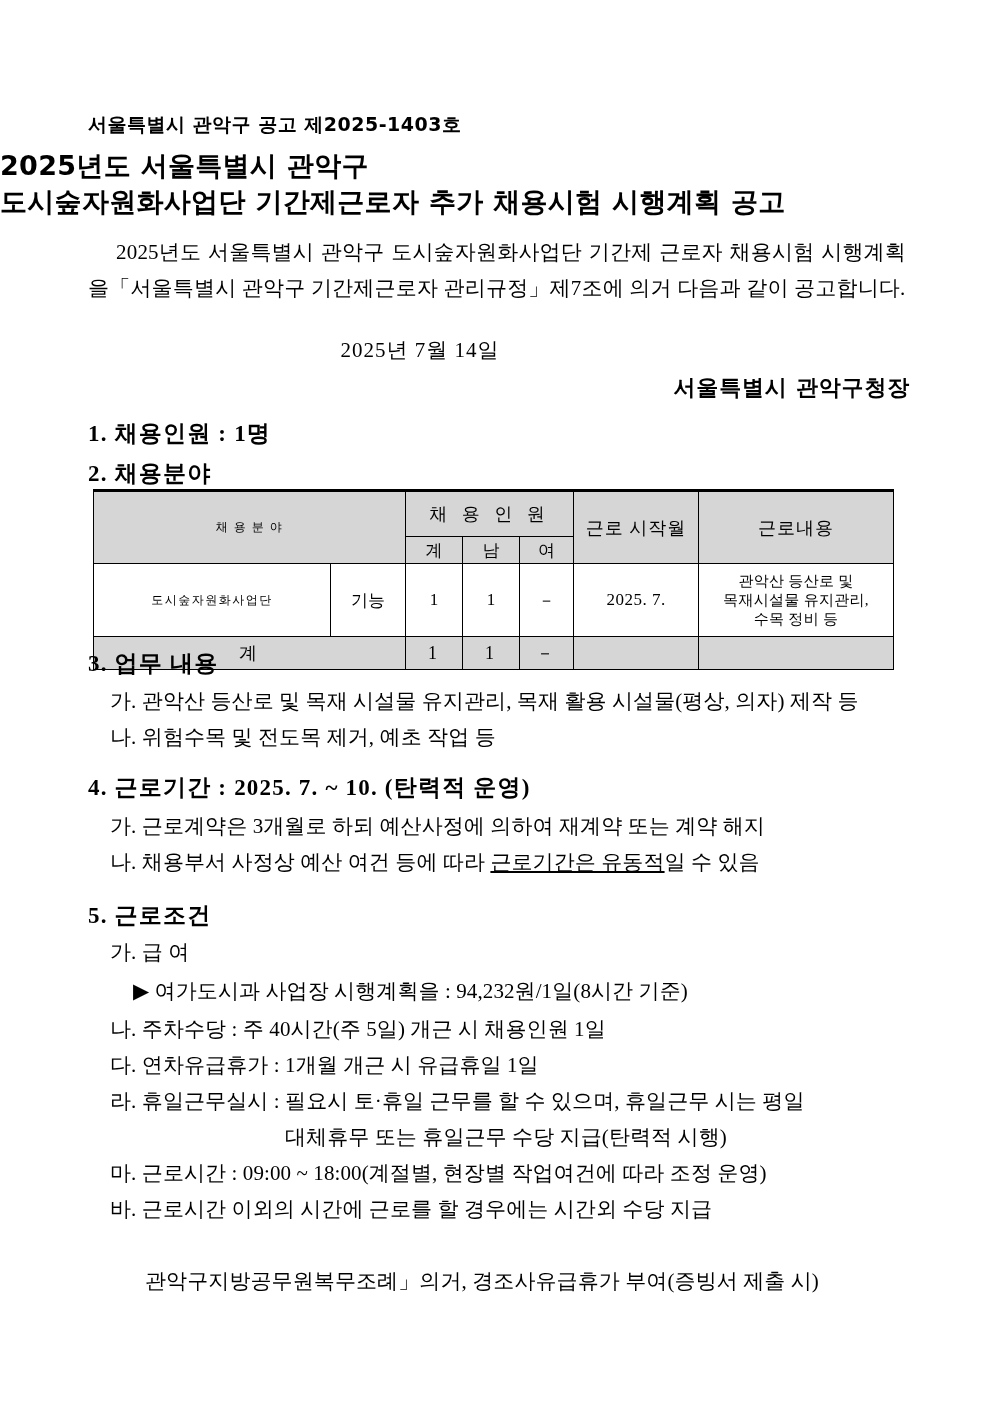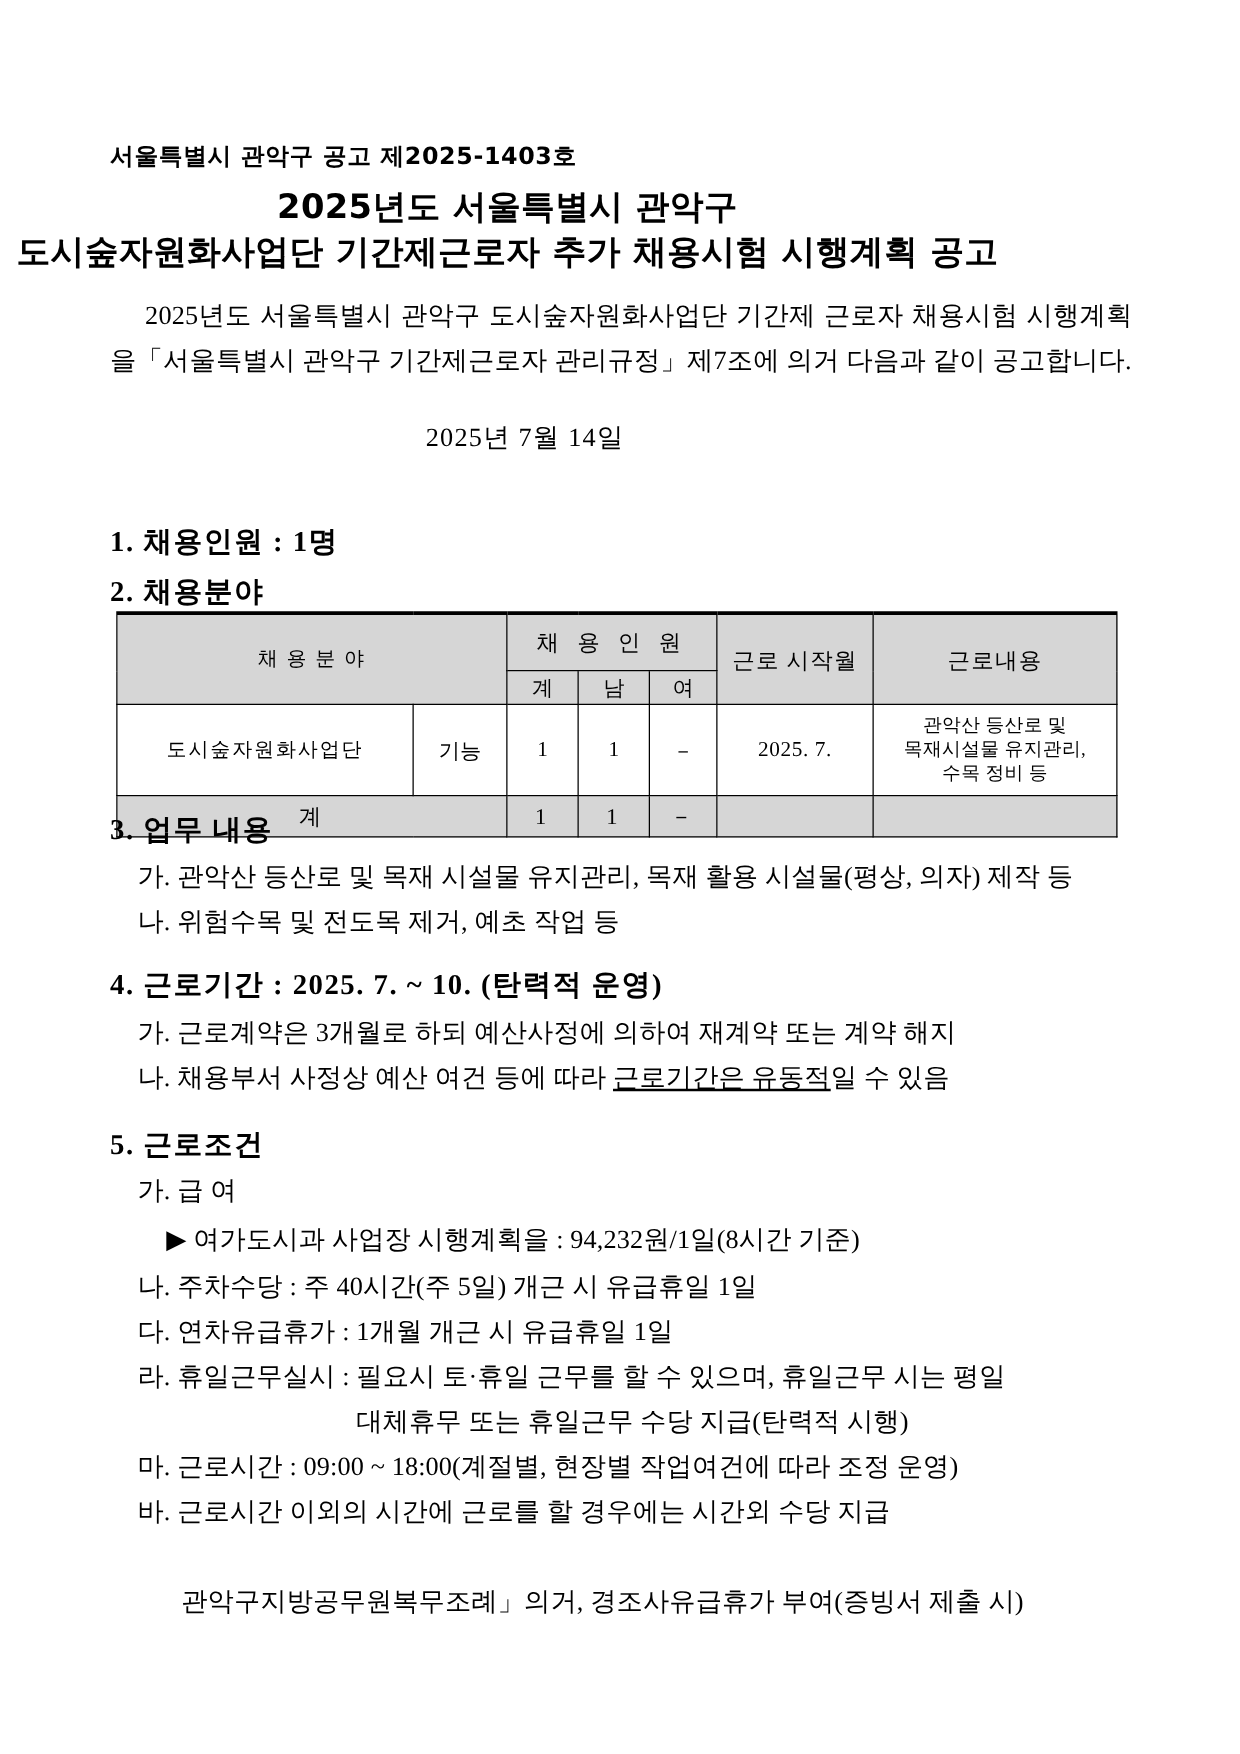--- a/index.html
+++ b/index.html
@@ -32,21 +32,21 @@
     font-weight: bold;
     font-size: 19px;
     letter-spacing: 0.5px;
     white-space: nowrap;
   }
   .title-block {
     position: absolute;
     left: 0;
     top: 148px;
     width: 812px;
-    text-align: center;
+    text-align: left;
   }
   .title-line {
     font-family: "DejaVu Sans", "Liberation Sans", sans-serif;
     font-weight: bold;
     font-size: 27px;
     line-height: 36px;
     letter-spacing: 0.3px;
     white-space: nowrap;
   }
 
@@ -130,21 +130,21 @@
   .hdr-sub {
     height: 26px;
     font-size: 17px;
   }
   .hdr-plain {
     font-size: 18px;
     letter-spacing: 1px;
   }
   .body-row td { height: 72px; }
   .sum-row td { height: 32px; font-size: 18px; letter-spacing: 3px; }
-  .field-name { letter-spacing: 1.5px; font-size: 16px; margin-top: 11px; }
+  .field-name { letter-spacing: 1.5px; font-size: 12px; margin-top: 11px; }
   .duty-cell {
     font-size: 15px;
     line-height: 19px;
     letter-spacing: 0.3px;
     padding: 0 3px;
   }
   .start-month { font-size: 17px; letter-spacing: 0.5px; }
 
   
   .item {
@@ -182,20 +182,21 @@
 
   <div class="title-block">
     <div class="title-line">2025년도 서울특별시 관악구</div>
     <div class="title-line">도시숲자원화사업단 기간제근로자 추가 채용시험 시행계획 공고</div>
   </div>
 
   <div class="intro">2025년도 서울특별시 관악구 도시숲자원화사업단 기간제 근로자 채용시험 시행계획을「서울특별시 관악구 기간제근로자 관리규정」제7조에 의거 다음과 같이 공고합니다.</div>
 
   <div class="date-line">2025년  7월  14일</div>
 
+  <div class="signature">서울특별시 관악구청장</div>
 
   <div class="section-heading h-1">1. 채용인원 : 1명</div>
 
   <div class="section-heading h-2">2. 채용분야</div>
 
   <table class="recruit-table">
     <colgroup>
       <col style="width:237px">
       <col style="width:75px">
       <col style="width:57px">
@@ -244,21 +245,21 @@
   <div class="item i3a">가. 관악산 등산로 및 목재 시설물 유지관리, 목재 활용 시설물(평상, 의자) 제작 등</div>
   <div class="item i3b">나. 위험수목 및 전도목 제거, 예초 작업 등</div>
 
   <div class="section-heading h-4">4. 근로기간 : 2025. 7. ~ 10. (탄력적 운영)</div>
   <div class="item i4a">가. 근로계약은 3개월로 하되 예산사정에 의하여 재계약 또는 계약 해지</div>
   <div class="item i4b"><span>나. 채용부서 사정상 예산 여건 등에 따라 </span><span class="ul">근로기간은 유동적</span><span>일 수 있음</span></div>
 
   <div class="section-heading h-5">5. 근로조건</div>
   <div class="item i5a">가. 급    여</div>
   <div class="item i5a-sub">▶ 여가도시과 사업장 시행계획을 : 94,232원/1일(8시간 기준)</div>
-  <div class="item i5b">나. 주차수당 : 주 40시간(주 5일) 개근 시 유급휴일 1일</div>
+  <div class="item i5b">나. 주차수당 : 주 40시간(주 5일) 개근 시 채용인원 1일</div>
   <div class="item i5c">다. 연차유급휴가 : 1개월 개근 시 유급휴일 1일</div>
   <div class="item i5d">라. 휴일근무실시 : 필요시 토·휴일 근무를 할 수 있으며, 휴일근무 시는 평일</div>
   <div class="item i5d2">대체휴무 또는 휴일근무 수당 지급(탄력적 시행)</div>
   <div class="item i5e">마. 근로시간 : 09:00 ~ 18:00(계절별, 현장별 작업여건에 따라 조정 운영)</div>
   <div class="item i5f">바. 근로시간 이외의 시간에 근로를 할 경우에는 시간외 수당 지급</div>
   <div class="item i5g2">관악구지방공무원복무조례」의거, 경조사유급휴가 부여(증빙서 제출 시)</div>
 
 </div>
 
 </body></html>

